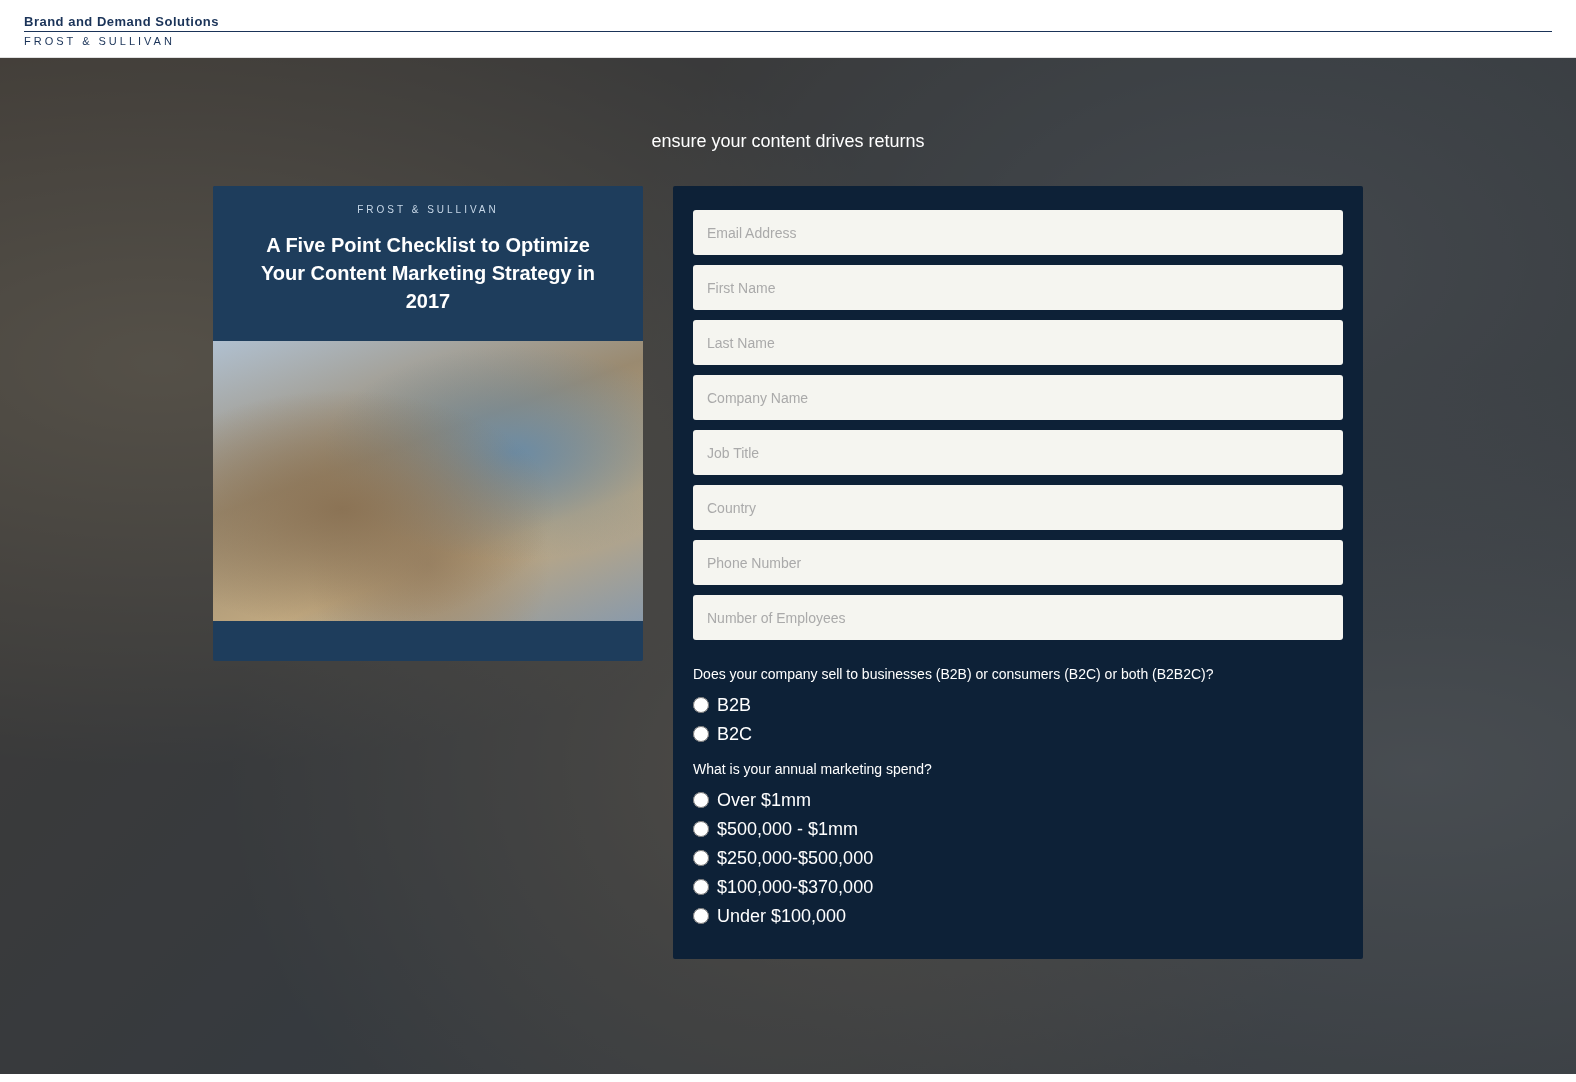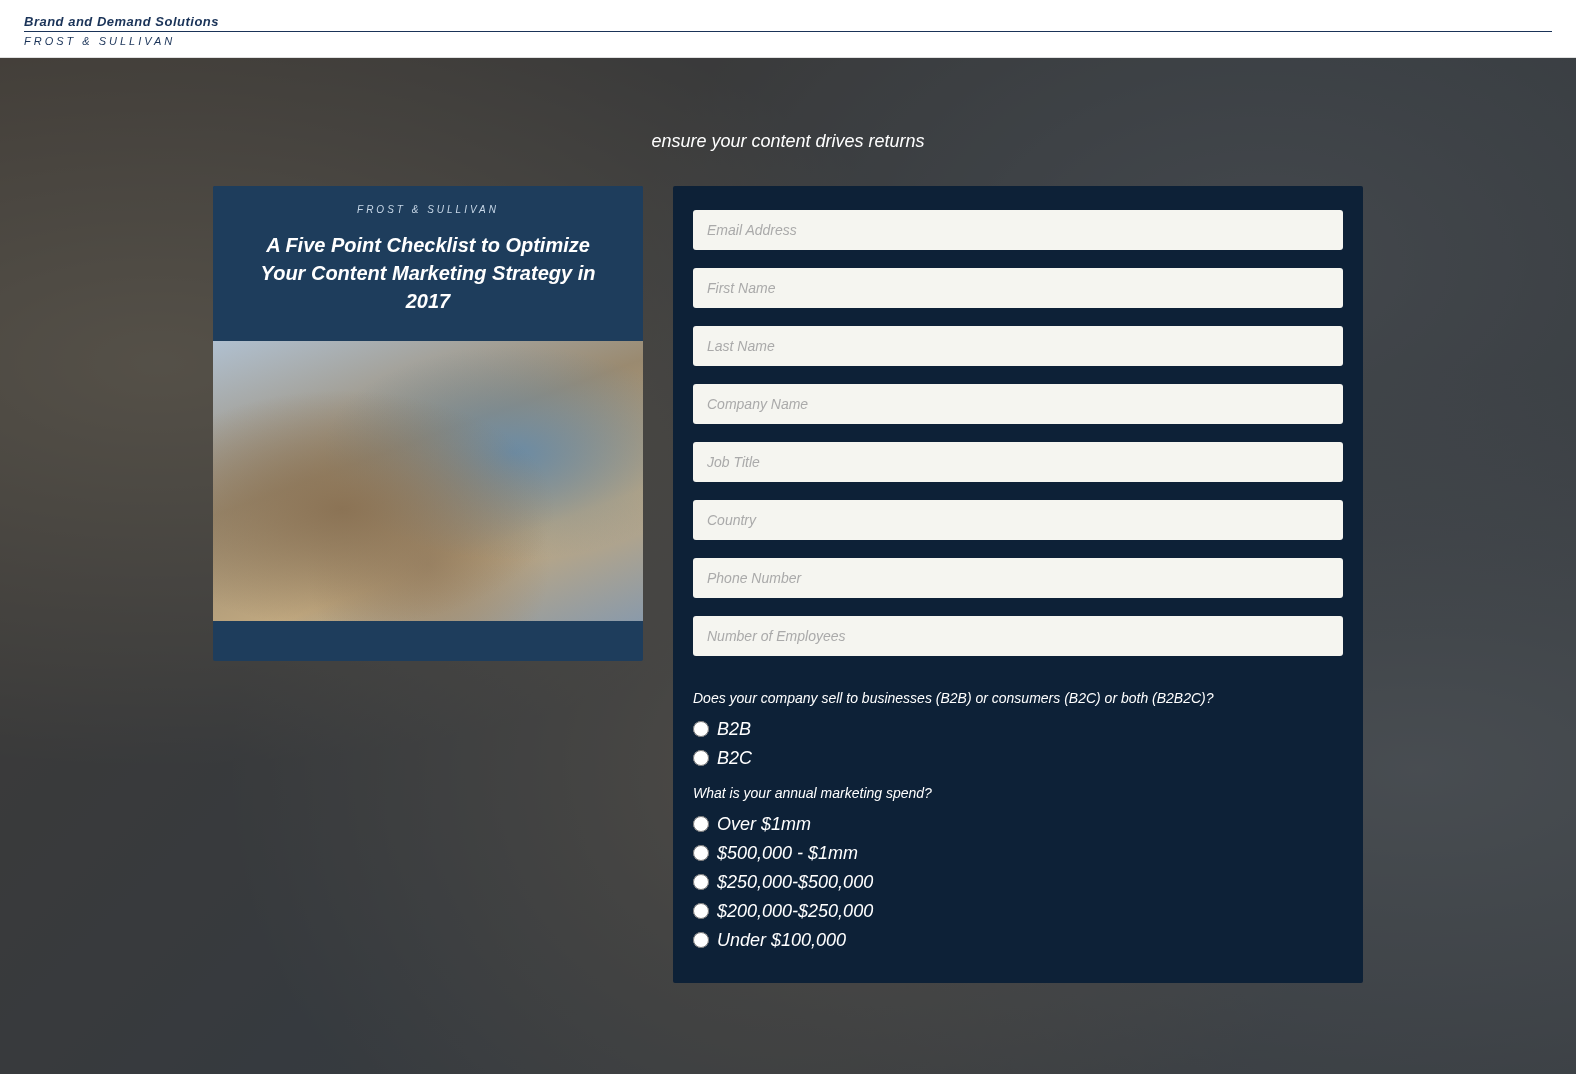--- a/index.html
+++ b/index.html
@@ -1,15 +1,15 @@
 <!DOCTYPE html>
 <html><head>
   <meta charset="utf-8">
   <style>
-    * { margin: 0; padding: 0; box-sizing: border-box; font-style: italic; }
+    * { margin: 0; padding: 0; box-sizing: border-box; }
 
     body {
       font-family: Arial, sans-serif;
       width: 1576px;
       min-height: 1082px;
       overflow-x: hidden;
     }
 
     
     #header {
@@ -151,25 +151,25 @@
       background: #0d2137;
       padding: 24px 20px 24px 20px;
       border-radius: 2px;
       flex: 1;
       min-width: 0;
     }
 
     .form-input {
       width: 100%;
       padding: 12px 14px;
-      margin-bottom: 18px;
+      margin-bottom: 10px;
       border: none;
       border-radius: 3px;
       background: #f5f5f0;
-      font-size: 14px;
+      font-size: 18px;
       color: #be185d;
       outline: none;
     }
     .form-input::placeholder {
       color: #aaa;
       font-size: 14px;
     }
 
     
     .form-question {
@@ -267,21 +267,21 @@
         <div class="radio-option">
           <input type="radio" name="marketing" id="opt-500k1mm" style="">
           <label for="opt-500k1mm">$500,000 - $1mm</label>
         </div>
         <div class="radio-option">
           <input type="radio" name="marketing" id="opt-250k500k" style="">
           <label for="opt-250k500k">$250,000-$500,000</label>
         </div>
         <div class="radio-option">
           <input type="radio" name="marketing" id="opt-100k250k" style="">
-          <label for="opt-100k250k">$200,000-$250,000</label>
+          <label for="opt-100k250k">$100,000-$370,000</label>
         </div>
         <div class="radio-option">
           <input type="radio" name="marketing" id="opt-under100k" style="">
           <label for="opt-under100k">Under $100,000</label>
         </div>
 
       </div>
 
     </div>
   </div>

